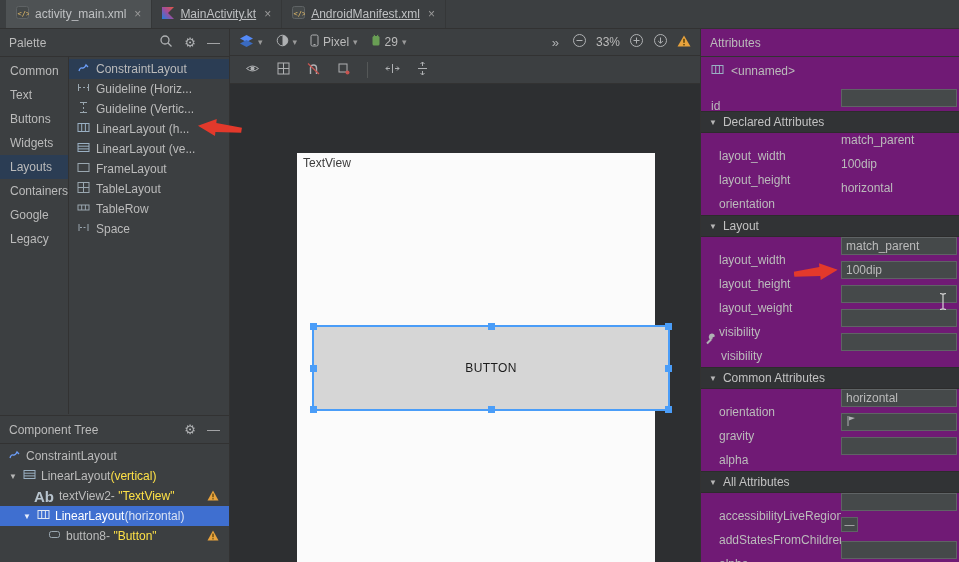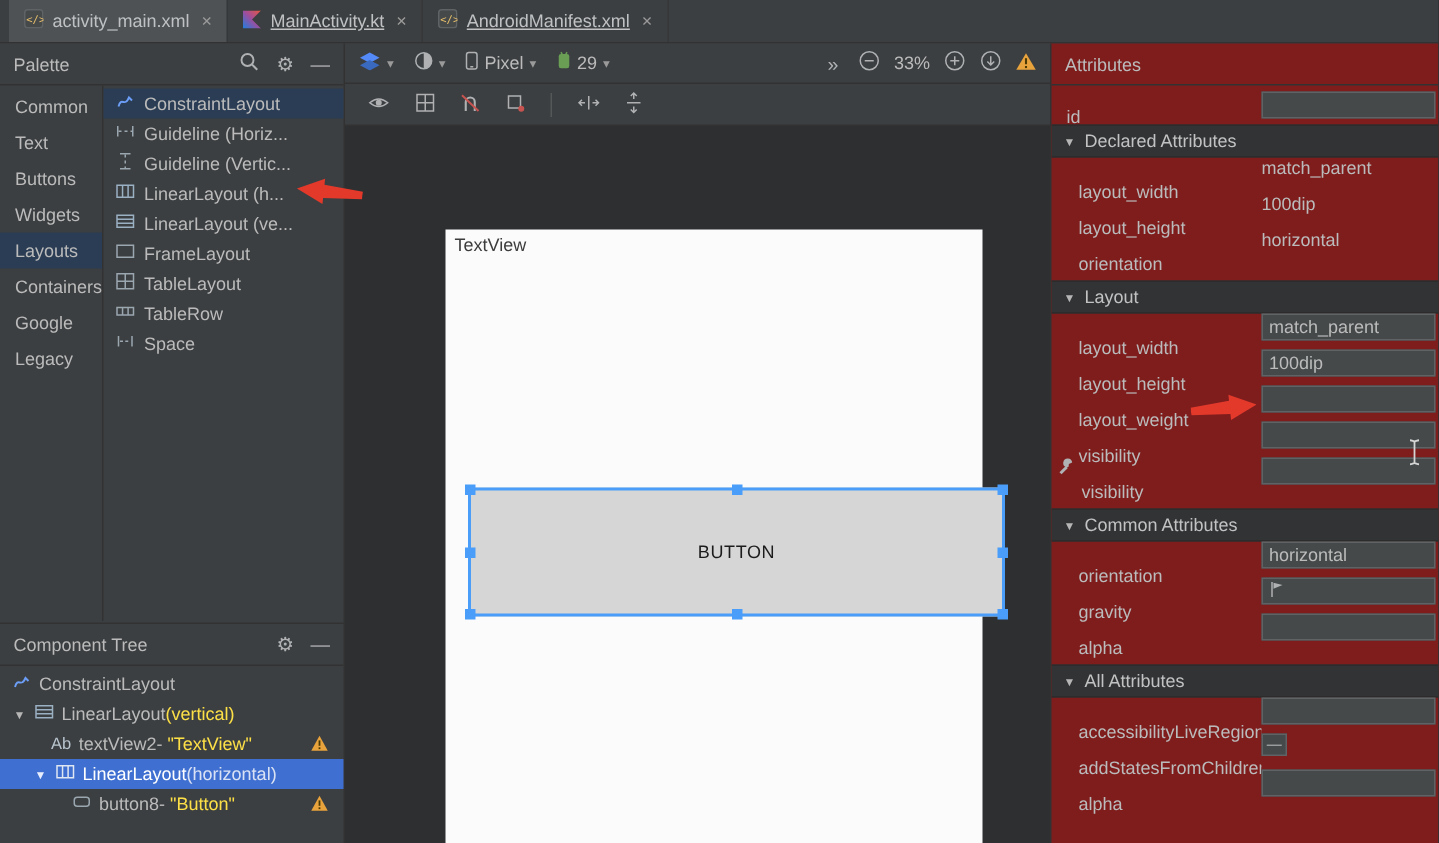--- a/index.html
+++ b/index.html
@@ -34,39 +34,39 @@
   .panel-tree { position:absolute; top:415px; left:0; width:230px; height:147px; background:#3c3f41;
     border-top:1px solid #323232; border-right:1px solid #323232; }
   .tree-rows { padding-top:2px; }
   .tree-row { height:20px; display:flex; align-items:center; gap:5px; position:relative; white-space:nowrap; }
   .tree-row.selected { background:#3f6fd0; color:#ffffff; }
   .t-suffix { color:#fde047; }
   .tree-row.selected .t-suffix { color:#d9e2f5; }
   .chev { font-size:8px; color:#b6b6b6; width:10px; text-align:center; }
   .tree-row.selected .chev { color:#e8eefb; }
   .warn-right { position:absolute; right:10px; top:4px; }
-  .ab-badge { color:#b8c4ce; font-size:11px; }
+  .ab-badge { color:#b8c4ce; font-size:15px;font-weight:bold; }
   
   .center { position:absolute; top:29px; left:230px; width:470px; height:533px; }
   .toolbar1 { height:27px; background:#3c3f41; border-bottom:1px solid #323232; display:flex; align-items:center; gap:13px; padding:0 9px; }
   .toolbar2 { height:28px; background:#3c3f41; border-bottom:1px solid #323232; display:flex; align-items:center; gap:17px; padding:0 15px; }
   .tb-btn { display:flex; align-items:center; gap:4px; color:#bbbbbb; }
   .caret { font-size:9px; color:#9a9a9a; }
   .zoomgrp { margin-left:auto; display:flex; align-items:center; gap:9px; }
   .overflow-ch { color:#afb1b3; font-size:13px; margin-right:4px; }
   .vdiv { width:1px; height:16px; background:#555858; }
   .surface { position:relative; height:478px; background:#2d2f31; overflow:hidden;padding-left:36px; }
   .sheet { position:absolute; left:67px; top:69px; width:358px; height:409px; background:#fbfbfb; }
   .tv-label { position:absolute; top:3px; left:6px; color:#3c3c3c; }
   .sel { position:absolute; left:15px; top:172px; width:358px; height:86px; background:#d6d6d6;
     border:2px solid #4a9df8; display:flex; align-items:center; justify-content:center; }
   .btn-label { color:#1c1c1c; letter-spacing:0.4px; }
   .handle { position:absolute; width:7px; height:7px; background:#4a9df8; }
   
-  .panel-right { position:absolute; top:29px; left:700px; width:259px; height:533px; background:#7f1d1d; border-left:1px solid #323232; }
+  .panel-right { position:absolute; top:29px; left:700px; width:259px; height:533px; background:#701a75; border-left:1px solid #323232; }
   .attr-body { position:relative; height:505px; overflow:hidden; }
   .attr-comp { height:28px; display:flex; align-items:center; gap:7px; padding-left:10px; }
   .attr-idrow { height:26px; display:flex; align-items:center; padding-left:10px; }
   .attr-section { height:22px; margin-top:10px; background:#313335; border-top:1px solid #2c2c2c; border-bottom:1px solid #2c2c2c;
     display:flex; align-items:center; gap:6px; padding-left:8px; color:#c2c2c2; }
   .attr-section.mt0 { margin-top:0; }
   .tri { font-size:8px; color:#b6b6b6; }
   .attr-row { height:24px; display:flex; align-items:flex-start; padding-left:18px; }
   .attr-row.iconed { padding-left:4px; gap:4px; }
   .attr-name { flex:1; color:#bbbbbb; white-space:nowrap; overflow:hidden;margin-top:16px; }
@@ -379,20 +379,28 @@
         </div>
       </div>
     </div>
   </div>
 
   <div class="panel-right">
     <div class="panel-header">
       <span>Attributes</span>
     </div>
     <div class="attr-body">
+      <div class="attr-comp">
+        <span><svg width="13" height="13">
+              <rect x="1" y="2.5" width="11" height="8" fill="none" stroke="#9ab0c3"></rect>
+              <line x1="4.7" y1="2.5" x2="4.7" y2="10.5" stroke="#9ab0c3"></line>
+              <line x1="8.4" y1="2.5" x2="8.4" y2="10.5" stroke="#9ab0c3"></line>
+            </svg></span>
+        <span>&lt;unnamed&gt;</span>
+      </div>
       <div class="attr-idrow">
         <span class="attr-name">id</span>
         <span class="attr-input"></span>
       </div>
 
       <div class="attr-section mt0">
         <span class="tri">▼</span>
         <span>Declared Attributes</span>
       </div>
       <div class="attr-row">

